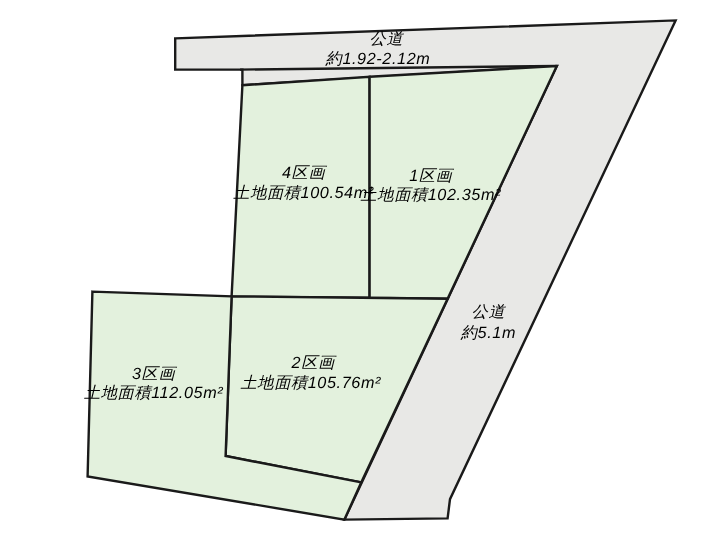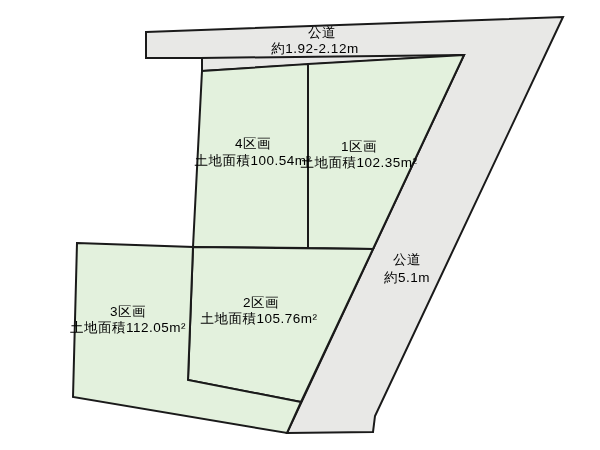--- a/index.html
+++ b/index.html
@@ -2,21 +2,21 @@
 <html><head>
 <meta charset="utf-8">
 <style>
   html,body{
     margin:0;padding:0;
     width:600px;height:450px;
     background:#ffffff;
     overflow:hidden;
     font-family:"Liberation Sans","DejaVu Sans",sans-serif;
   }
-  .canvas{width:600px;height:450px;position:relative;}
+  .canvas{width:600px;height:450px;position:relative;font-style:italic;}
   svg{display:block;}
   .shape{stroke:#1a1a1a;stroke-width:2;stroke-linejoin:miter;}
   .edge{stroke:#1a1a1a;stroke-width:2;fill:none;}
   text{
     font-family:"Liberation Sans","DejaVu Sans",sans-serif;
     font-size:13.5px;
     fill:#000000;
     text-anchor:middle;
     letter-spacing:0.5px;
   }

